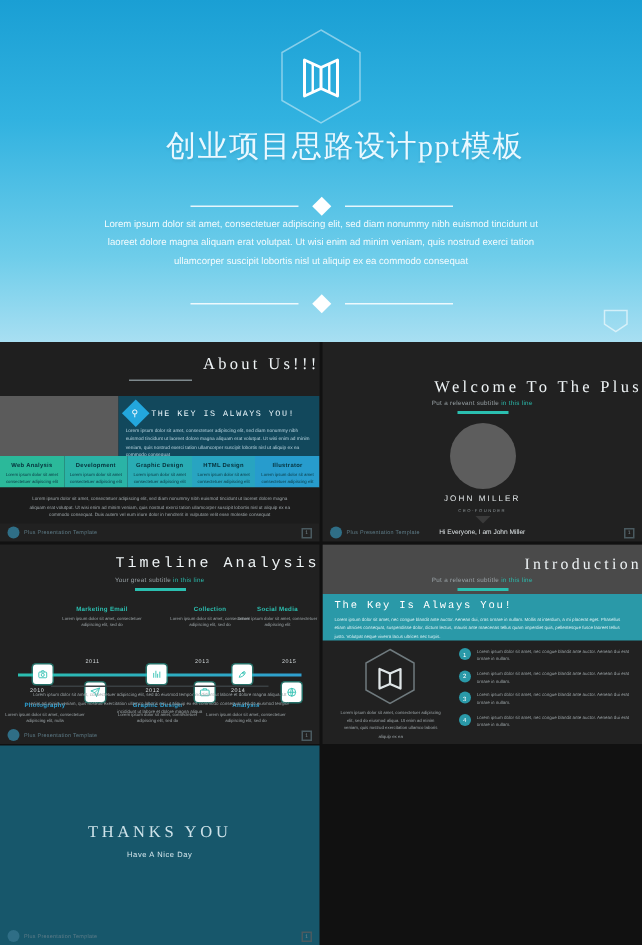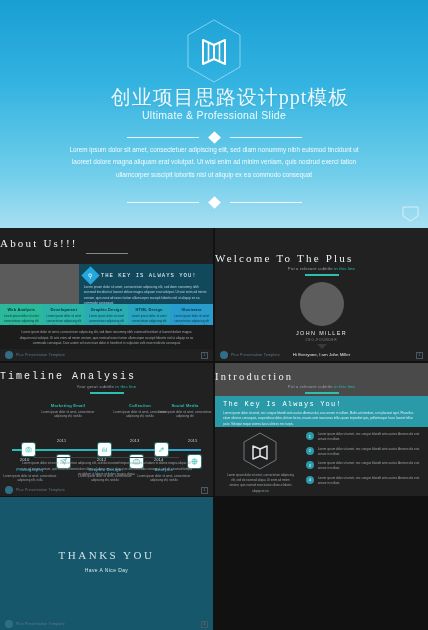--- a/index.html
+++ b/index.html
@@ -39,21 +39,21 @@
   .grid { position:absolute; left:0; top:228px; width:428px; height:402px; }
   .cell { position:absolute; width:213px; height:133px; overflow:hidden; }
   .cell.c0 { left:0;   top:0; }
   .cell.c1 { left:215px; top:0; }
   .cell.c2 { left:0;   top:135px; }
   .cell.c3 { left:215px; top:135px; }
   .cell.c4 { left:0;   top:269px; }
 
   .dark { background:#212121; }
   .slideTitle {
-    text-align:left; font-family:"Liberation Serif", serif; color:#eef3f5;
+    text-align:right; font-family:"Liberation Serif", serif; color:#eef3f5;
     letter-spacing:2.2px;
   }
   .subline { text-align:center; font-size:4.2px; color:#9aa3a7; letter-spacing:.2px; margin-top:2px; }
   .subline .accent { color:#2bbfb0; }
   .accentbar { width:34px; height:1.6px; background:#2bbfb0; margin:3px auto 0; }
 
   .footer {
     position:absolute; left:0; right:0; bottom:0; height:12px;
     display:flex; align-items:center; padding:0 5px;
   }
@@ -137,21 +137,20 @@
   <div class="hero">
     <div class="hero-logo">
       <svg viewBox="0 0 58 66" width="58" height="66">
         <polygon points="29,2 55,17 55,49 29,64 3,49 3,17" fill="none" stroke="rgba(255,255,255,.45)" stroke-width="1"></polygon>
         <path d="M18 22 L18 46 L29 41 L40 46 L40 22 L29 27 Z" fill="none" stroke="#fff" stroke-width="2" stroke-linejoin="round"></path>
         <path d="M29 27 L29 41" stroke="#fff" stroke-width="2"></path>
         <path d="M23.5 24.5 L23.5 43.8 M34.5 24.5 L34.5 43.8" stroke="#fff" stroke-width="1.6"></path>
       </svg>
     </div>
     <div class="hero-title">创业项目思路设计ppt模板</div>
-    <div class="hero-sub">Ultimate &amp; Professional Slide</div>
     <div class="rule-row top">
       <div class="rule"></div>
       <div class="dia"></div>
       <div class="rule"></div>
     </div>
     <div class="hero-body">Lorem ipsum dolor sit amet, consectetuer adipiscing elit, sed diam nonummy nibh euismod tincidunt ut laoreet dolore magna aliquam erat volutpat. Ut wisi enim ad minim veniam, quis nostrud exerci tation ullamcorper suscipit lobortis nisl ut aliquip ex ea commodo consequat</div>
     <div class="rule-row bot">
       <div class="rule"></div>
       <div class="dia"></div>
       <div class="rule"></div>

